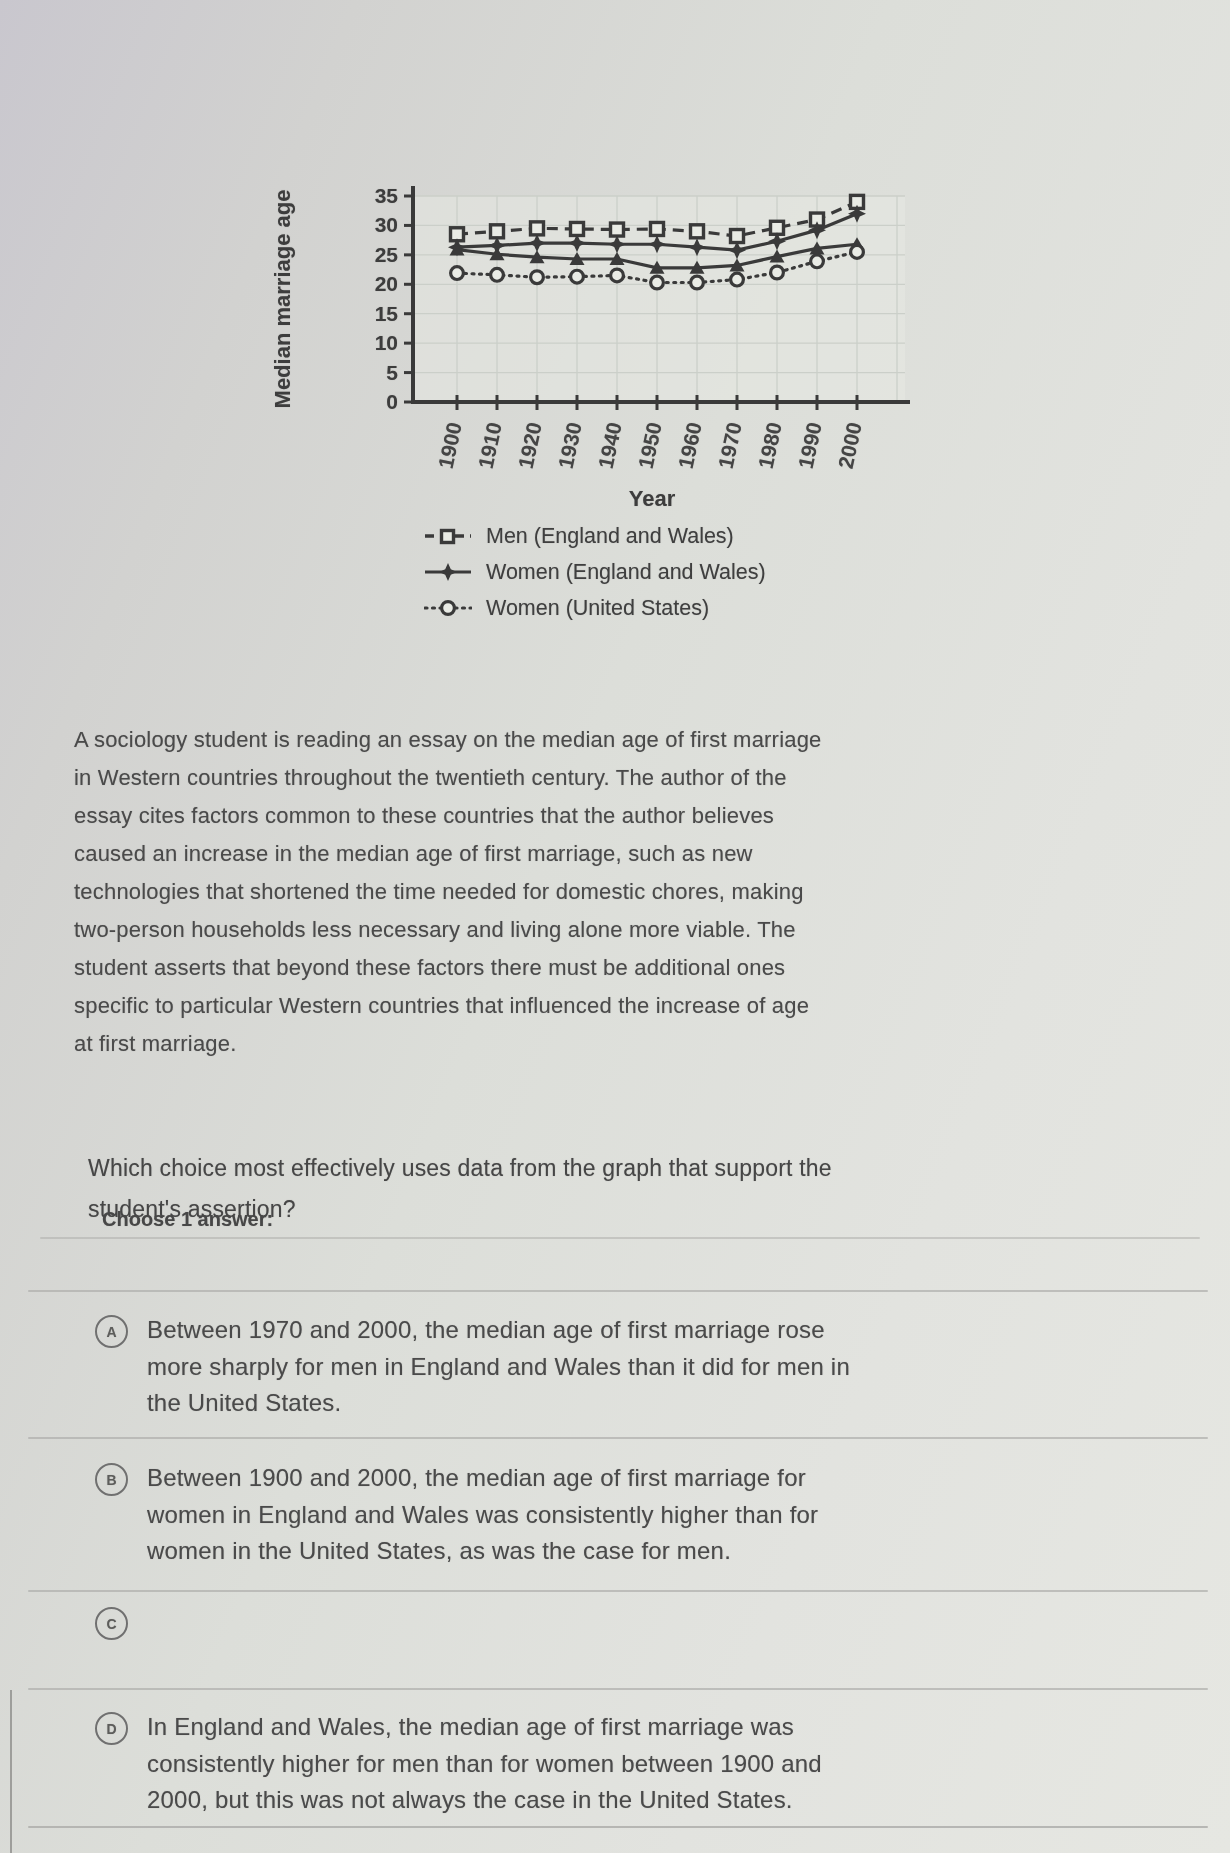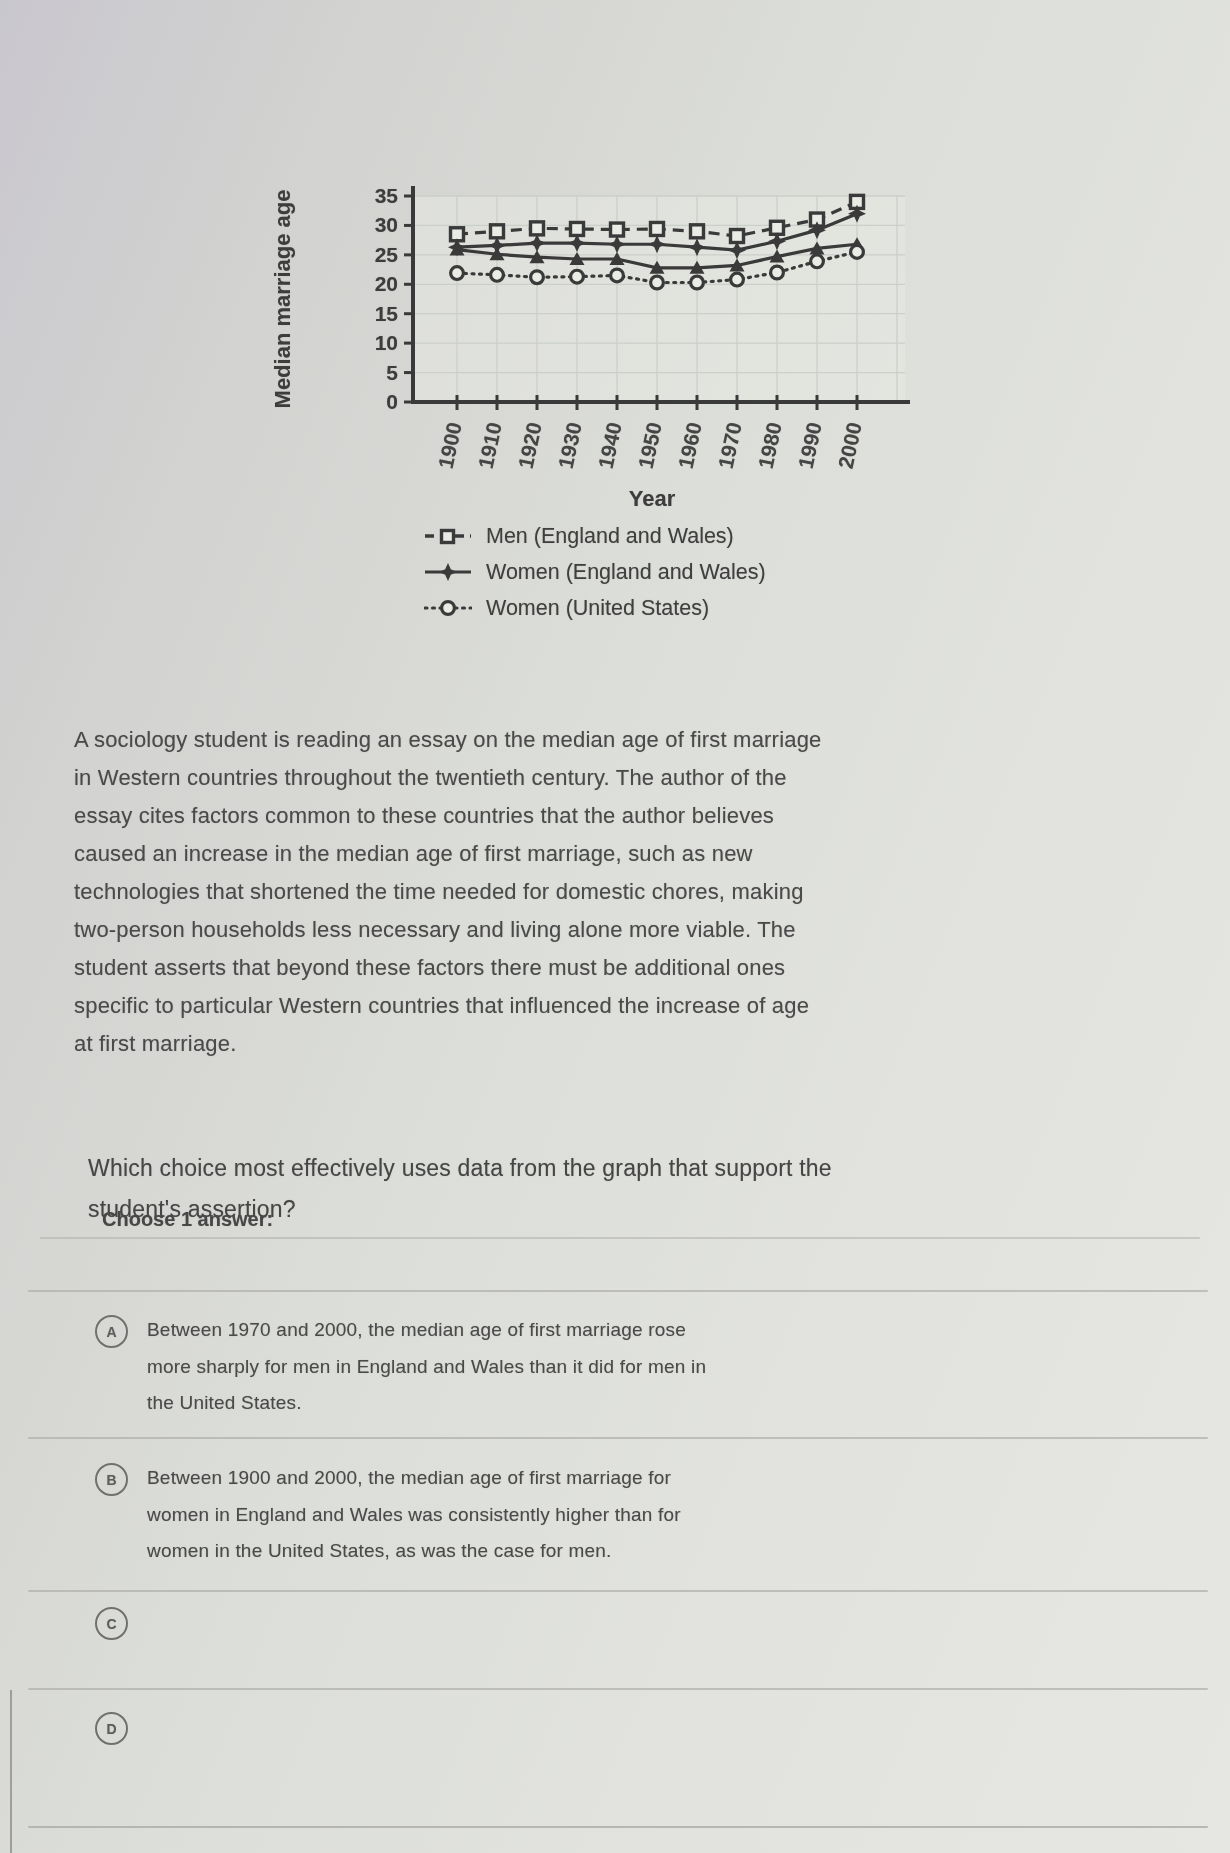--- a/index.html
+++ b/index.html
@@ -40,21 +40,21 @@
   .divider{position:absolute;height:2px;background:#aeaeab;opacity:.7;border-radius:1px;}
 
   
   .option{position:absolute;left:95px;width:1030px;cursor:pointer;}
   .bubble{
     position:absolute;left:0;top:3px;width:29px;height:29px;border:2px solid #707070;
     border-radius:50%;display:flex;align-items:center;justify-content:center;
     font-size:14px;font-weight:bold;color:#5d5d5b;background:transparent;
   }
   .option-text{
-    margin-left:52px;width:880px;font-size:19px;line-height:36.5px;color:#4a4a4a;
+    margin-left:52px;width:880px;font-size:24px;line-height:36.5px;color:#4a4a4a;
     white-space:pre-line;letter-spacing:.2px;
   }
   .bezel{position:absolute;left:10px;top:1690px;bottom:0;width:2px;background:#8e8e8c;opacity:.8;}
 </style>
 </head>
 <body>
 
 <div class="page">
 
 
@@ -239,16 +239,19 @@
   <div class="option" style="top:1604px;">
     <div class="bubble">
       <span>C</span>
     </div>
   </div>
 
   <div class="option" style="top:1709px;">
     <div class="bubble">
       <span>D</span>
     </div>
+    <div class="option-text">In England and Wales, the median age of first marriage was
+consistently higher for men than for women between 1900 and
+2000, but this was not always the case in the United States.</div>
   </div>
 
   <div class="bezel"></div>
 </div>
 
 </body></html>

